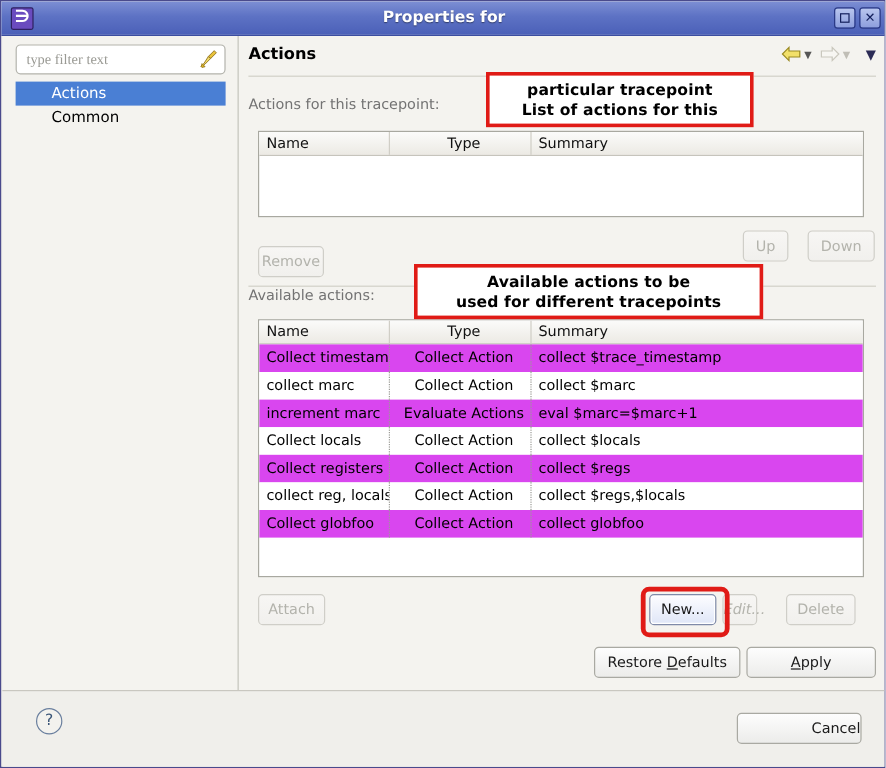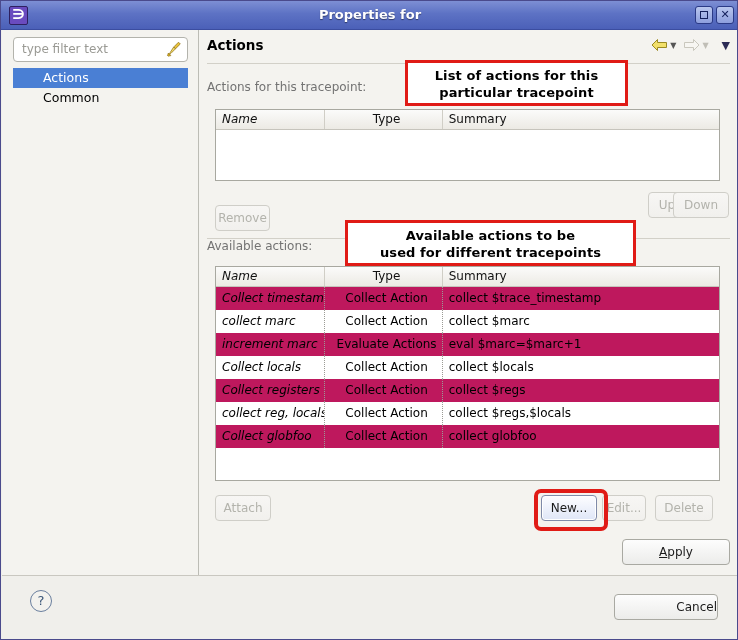--- a/index.html
+++ b/index.html
@@ -112,20 +112,21 @@
     background: #ffffff;
     border: 1px solid #b3b3ac;
     border-radius: 4px;
     box-sizing: border-box;
   }
   .filter-box .ph {
     position: absolute;
     left: 8px; top: 4px;
     font-size: 12px;
     color: #9a9a94;
+    font-family: Liberation Serif, serif;
   }
   .broom {
     position: absolute;
     right: 5px; top: 3px;
     width: 16px; height: 17px;
   }
   .tree {
     position: absolute;
     left: 11px; top: 38px;
     width: 175px;
@@ -214,33 +215,33 @@
     overflow: hidden;
     white-space: nowrap;
   }
   .th.last { border-right: none; }
   .tbody { display: block; }
   .trow {
     display: flex;
     height: 23px;
     background: #ffffff;
   }
-  .trow.alt { background: #be185d; }
+  .trow.alt { background: #d946ef; }
   .td {
     font-size: 12px;
     line-height: 23px;
     padding-left: 6px;
     box-sizing: border-box;
     white-space: nowrap;
     overflow: hidden;
     border-right: 1px dotted #9b9b95;
   }
   .td.last { border-right: none; }
 
-  .c-name { width: 112px; font-style: italic; }
+  .c-name { width: 112px; }
   .c-type { width: 120px; text-align: center; }
   .c-summ { width: 283px; }
 
   
   .btn {
     position: absolute;
     height: 26px;
     background: linear-gradient(to bottom, #fdfdfd, #ececea);
     border: 1px solid #a9a9a2;
     border-radius: 4px;
@@ -377,21 +378,21 @@
     <div class="table-box" id="tbl-top" style="left:16px; top:79px; width:505px; height:72px;">
       <div class="thead">
         <div class="th c-name">Name</div>
         <div class="th c-type">Type</div>
         <div class="th c-summ last">Summary</div>
       </div>
       <div class="tbody" id="tbody-top"></div>
     </div>
 
     <div class="btn disabled" style="left:16px; top:162px; width:55px;margin-top:13px;">Remove</div>
-    <div class="btn disabled" style="left:449px; top:162px; width:38px;">Up</div>
+    <div class="btn disabled" style="left:420px; top:162px; width:38px;">Up</div>
     <div class="btn disabled" style="left:474px; top:162px; width:56px;">Down</div>
 
     <div class="sep-line" style="top:208px;"></div>
     <div class="label" style="left:8px; top:209px;">Available actions:</div>
 
     <div class="table-box" id="tbl-bottom" style="left:16px; top:236px; width:505px; height:215px;">
       <div class="thead">
         <div class="th c-name">Name</div>
         <div class="th c-type">Type</div>
         <div class="th c-summ last">Summary</div>
@@ -430,31 +431,34 @@
           <div class="trow alt">
             <div class="td c-name">Collect globfoo</div>
             <div class="td c-type">Collect Action</div>
             <div class="td c-summ last">collect globfoo</div>
           </div>
         </div>
     </div>
 
     <div class="btn disabled" style="left:16px; top:465px; width:56px;">Attach</div>
     <div class="btn focused" style="left:342px; top:465px; width:56px;">New...</div>
-    <div class="btn disabled" style="left:403px; top:465px; width:44px;">Edit...</div>
+    <div class="btn disabled" style="left:403px; top:465px; width:29px;font-style:italic;">Edit...</div>
     <div class="btn disabled" style="left:456px; top:465px; width:58px;">Delete</div>
 
+    <div class="btn" style="left:296px; top:509px; width:122px;">
+      <span>Restore </span><u>D</u><span>efaults</span>
+    </div>
     <div class="btn" style="left:423px; top:509px; width:108px;">
       <u>A</u><span>pply</span>
     </div>
   </div>
 
   <div class="annot" style="left:404px; top:59px; width:223px; height:46px;">
+    <div>particular tracepoint</div>
     <div>List of actions for this</div>
-    <div>particular tracepoint</div>
   </div>
 
   <div class="annot" style="left:344px; top:219px; width:291px; height:46px;">
     <div>Available actions to be</div>
     <div>used for different tracepoints</div>
   </div>
 
   <div class="annot-ring" style="left:533px; top:488px; width:74px; height:42px;"></div>
 
   <div class="footer">

